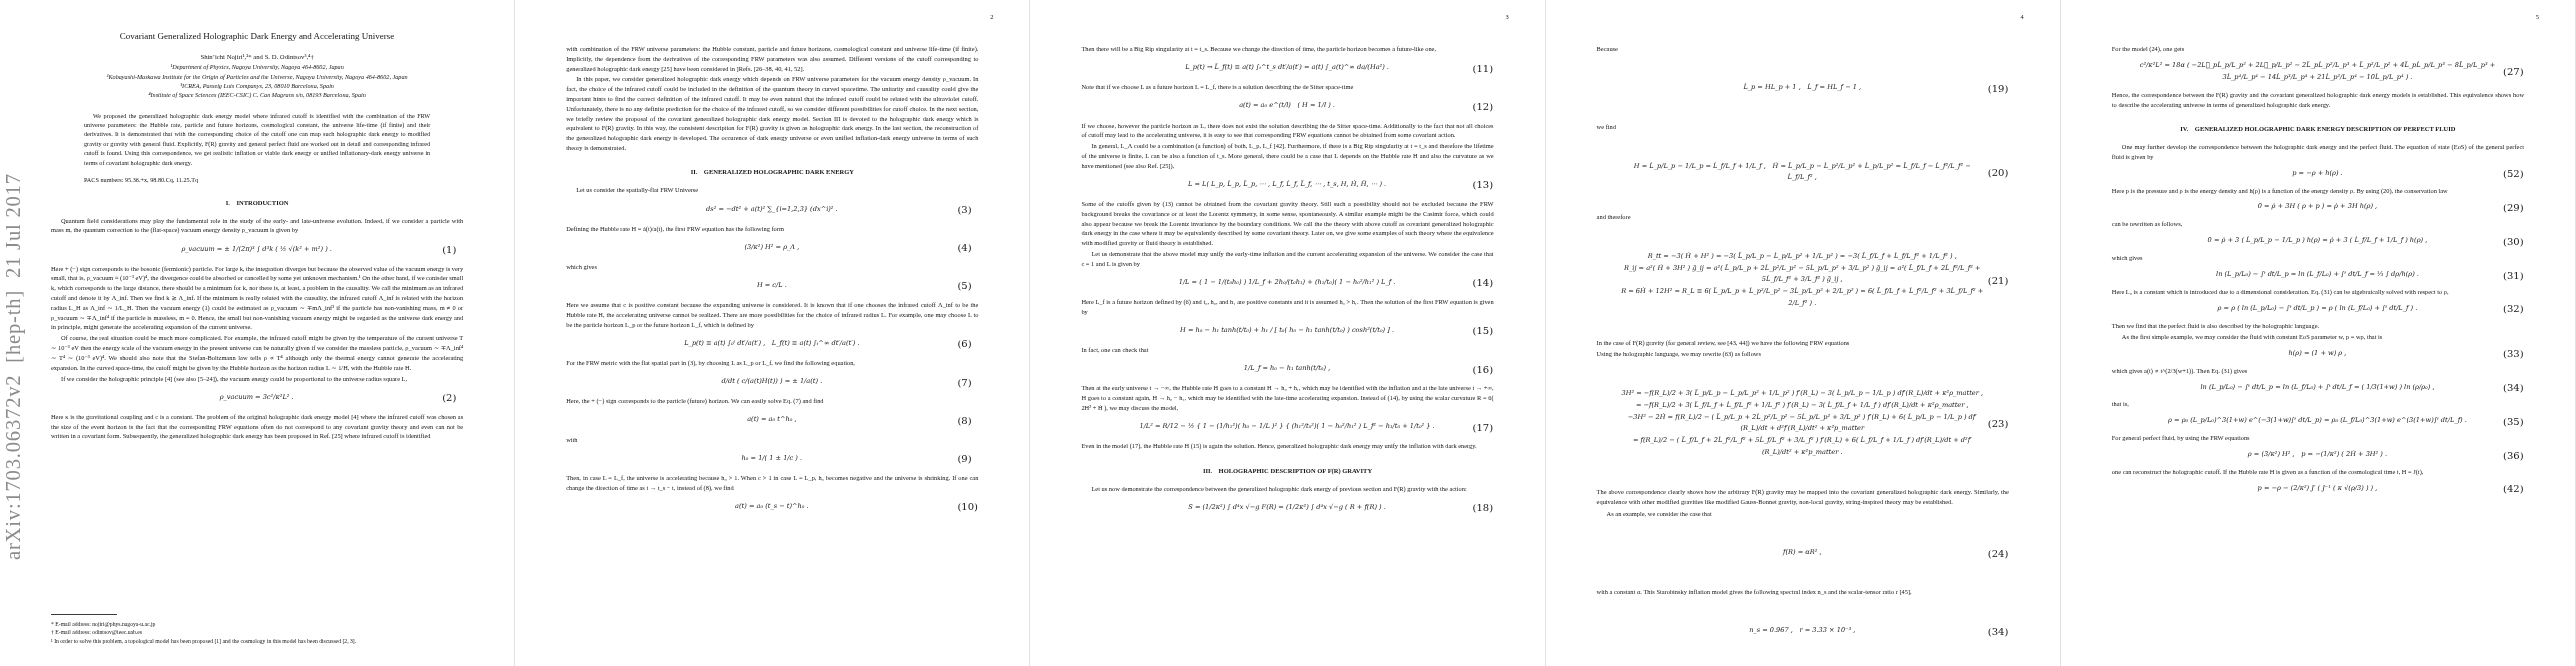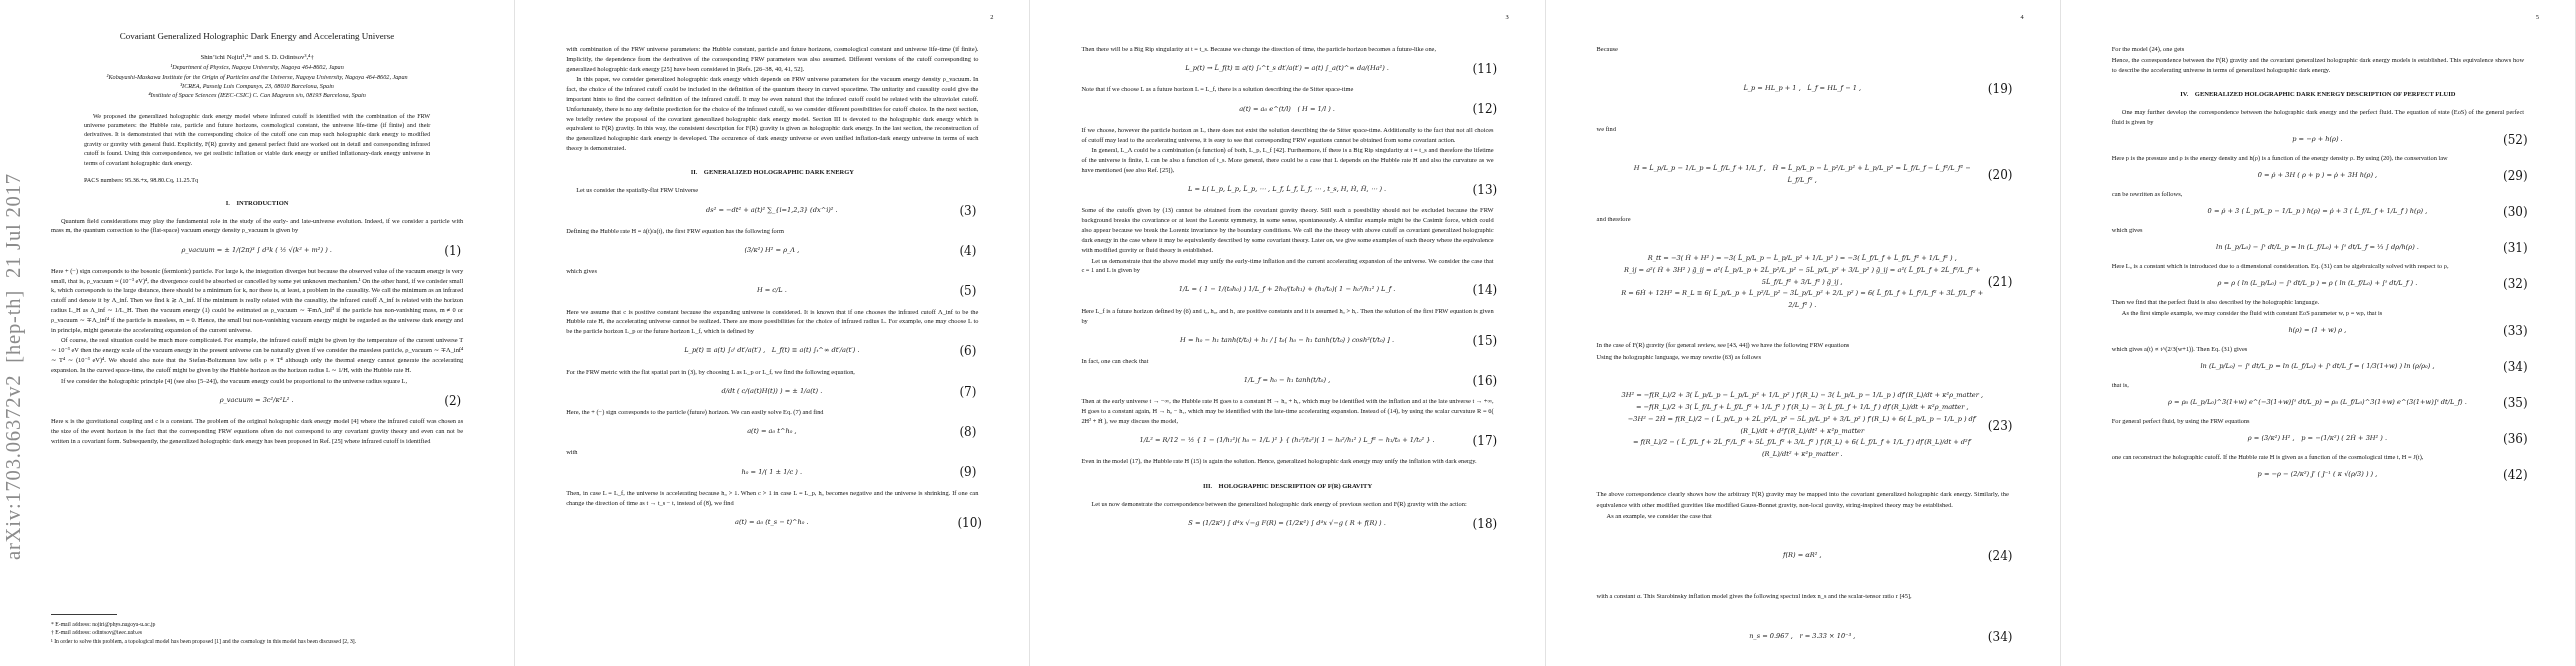--- a/index.html
+++ b/index.html
@@ -13,21 +13,21 @@
   .ptitle{text-align:center;font-size:9px;line-height:1.35;margin:7.8px 16.7px 9px;}
   .pauthors{text-align:center;font-size:6.7px;margin:2.2px 0 2.2px;}
   .affil{text-align:center;font-style:italic;font-size:6.2px;line-height:1.5;}
   .abstract{margin:11px 33px 0;font-size:6.2px;line-height:1.52;text-align:justify;text-indent:9px;}
   .pacs{margin:9px 33px 0;font-size:6.2px;}
   .sec{text-align:center;font-weight:bold;font-size:6.5px;margin:15.6px 5.6px 10px;}
   .para{font-size:6.4px;line-height:1.53;text-align:justify;margin:0 0 1.1px;}
   .para.ind{text-indent:10px;}
   .eq{display:flex;align-items:center;margin:8.3px 0;font-size:6.6px;font-family:"DejaVu Serif",serif;}
   .eqb{flex:1;text-align:center;font-style:italic;white-space:pre-line;line-height:1.8;padding:0 4.4px 0 24.5px;}
-  .eqn{width:21px;text-align:center;font-style:normal;font-size:12px;}
+  .eqn{width:21px;text-align:left;font-style:normal;font-size:10px;}
   .page[data-pg="4"] .eq{margin:28px 0;}
   .page[data-pg="4"] .para{line-height:1.62;}
   .page[data-pg="5"] .eq{margin:6.1px 0;}
   .fns{margin-top:auto;padding-top:6.7px;}
   .fnrule{width:66px;border-top:0.6px solid #3a3a3a;margin-bottom:4.4px;}
   .fn{font-size:5.7px;line-height:1.55;}
   .stamp{position:absolute;left:2.2px;top:560px;transform:rotate(-90deg);transform-origin:0 0;
          font-size:20.6px;letter-spacing:0.8px;color:#8c8c8c;white-space:pre;
          font-family:"Liberation Serif","DejaVu Serif",serif;z-index:5;}
 </style>
@@ -209,20 +209,24 @@
         <div class="eq">
           <span class="eqb">n_s = 0.968 ± 0.006 (68%CL) , r &lt; 0.11 (95%CL) .</span>
           <span class="eqn">(26)</span>
         </div>
       </div>
     </div>
     <div class="page" data-pg="5">
       <div class="pagenum">5</div>
       <div class="blocks">
         <p class="para">For the model (24), one gets</p>
+        <div class="eq">
+          <span class="eqb">c²/κ²L² = 18α ( −2L⃛_pL̇_p/L_p² + 2L⃛_p/L_p² − 2L̈_pL̇_p²/L_p³ + L̈_p²/L_p² + 4L̈_pL̇_p/L_p³ − 8L̈_p/L_p³ + 3L̇_p⁴/L_p⁴ − 14L̇_p³/L_p⁴ + 21L̇_p²/L_p⁴ − 10L̇_p/L_p⁴ ) .</span>
+          <span class="eqn">(27)</span>
+        </div>
         <p class="para">Hence, the correspondence between the F(R) gravity and the covariant generalized holographic dark energy models is established. This equivalence shows how to describe the accelerating universe in terms of generalized holographic dark energy.</p>
         <div class="sec">IV.  GENERALIZED HOLOGRAPHIC DARK ENERGY DESCRIPTION OF PERFECT FLUID</div>
         <p class="para ind">One may further develop the correspondence between the holographic dark energy and the perfect fluid. The equation of state (EoS) of the general perfect fluid is given by</p>
         <div class="eq">
           <span class="eqb">p = −ρ + h(ρ) .</span>
           <span class="eqn">(52)</span>
         </div>
         <p class="para">Here p is the pressure and ρ is the energy density and h(ρ) is a function of the energy density ρ. By using (20), the conservation law</p>
         <div class="eq">
           <span class="eqb">0 = ρ̇ + 3H ( ρ + p ) = ρ̇ + 3H h(ρ) ,</span>

